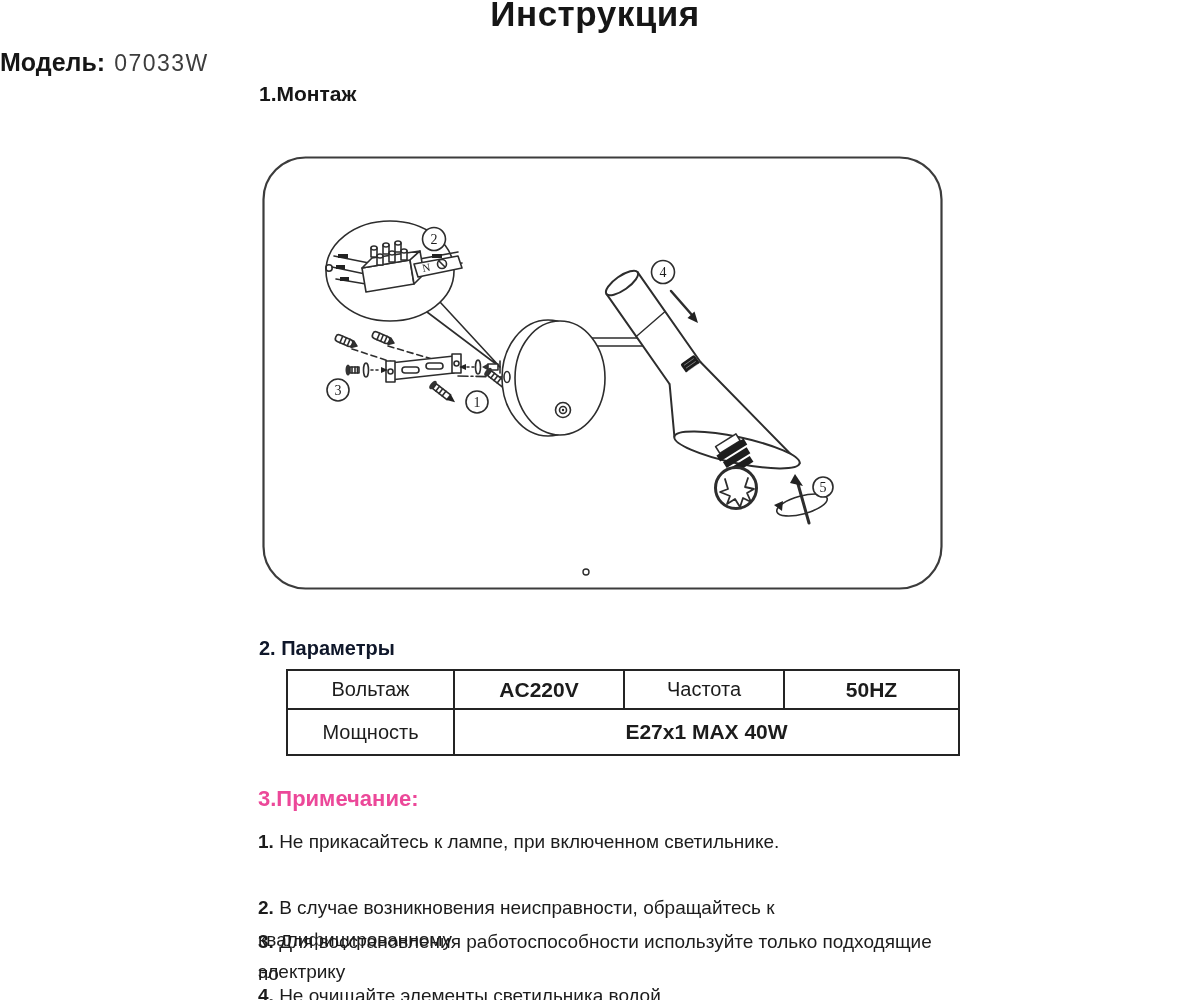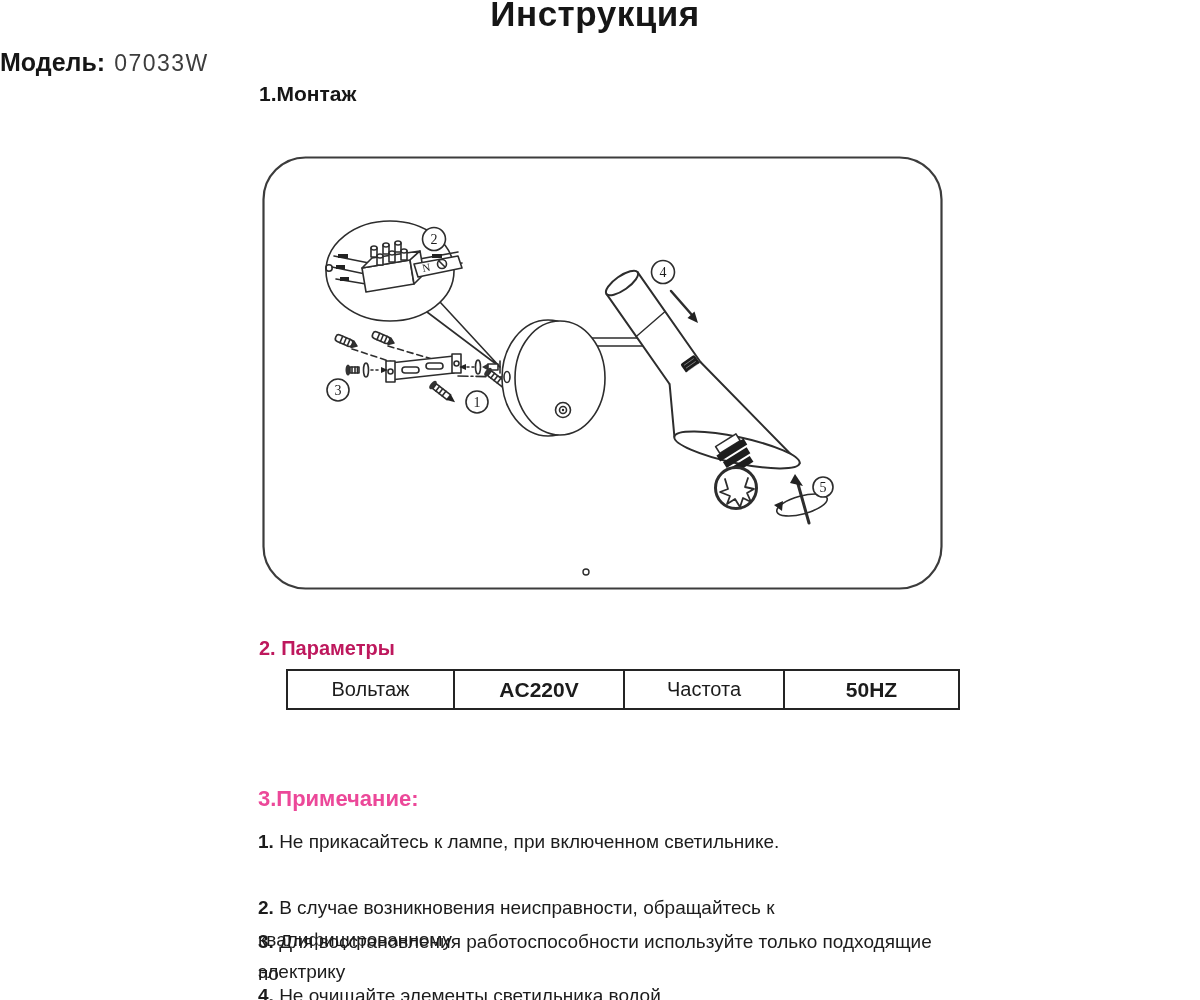--- a/index.html
+++ b/index.html
@@ -7,21 +7,21 @@
     width:1200px;height:1000px;background:#ffffff;position:relative;
     font-family:"Liberation Sans", sans-serif;color:#1c1c1c;overflow:hidden;
   }
   .title{position:absolute;top:-6px;left:0;width:1190px;text-align:center;
     font-size:35px;font-weight:bold;letter-spacing:.5px;color:#161616;}
   .model-line{position:absolute;top:47px;left:0;width:1190px;text-align:left;line-height:30px;}
   .model-label{font-size:25px;font-weight:bold;color:#161616;}
   .model-value{font-size:23px;color:#3d3d3d;margin-left:9px;letter-spacing:1.5px;}
   .h-montage{position:absolute;left:259px;top:82px;font-size:21px;font-weight:bold;color:#161616;}
   .diagram{position:absolute;left:262px;top:156px;width:681px;height:434px;}
-  .h-params{position:absolute;left:259px;top:637px;font-size:20px;font-weight:bold;color:#be185d;}
+  .h-params{position:absolute;left:259px;top:637px;font-size:20px;font-weight:bold;color:#0f172a;}
   table.params{position:absolute;left:258px;top:669px;border-collapse:collapse;table-layout:fixed;margin-left:28px;}
   table.params td{border:2px solid #242424;text-align:center;vertical-align:middle;
     font-size:20px;padding:0;color:#1c1c1c;}
   table.params tr.r1 td{height:37px;}
   table.params tr.r2 td{height:44px;}
   table.params td.val{font-weight:bold;font-size:21px;}
   .h-notes{position:absolute;left:258px;top:786px;font-size:22px;font-weight:bold;color:#ec4899;}
   .note{position:absolute;left:258px;width:695px;font-size:19px;line-height:32px;color:#1c1c1c;}
   .nnum{font-weight:bold;}
   .ntext{white-space:pre-line;}
@@ -220,20 +220,24 @@
         <col style="width:160px">
         <col style="width:175px">
     </colgroup>
     <tbody>
         <tr class="r1">
       <td>Вольтаж</td>
       <td class="val">AC220V</td>
       <td>Частота</td>
       <td class="val">50HZ</td>
     </tr>
+    <tr class="r2">
+      <td>Мощность</td>
+      <td class="val" colspan="3">E27x1 MAX 40W</td>
+    </tr>
   </tbody>
     </table>
 
   <div class="h-notes">3.Примечание:</div>
 
   <div class="note n1"><span class="nnum">1.</span> <span class="ntext">Не прикасайтесь к лампе, при включенном светильнике.</span></div>
   <div class="note n2"><span class="nnum">2.</span> <span class="ntext">В случае возникновения неисправности, обращайтесь к квалифицированному
 электрику</span></div>
   <div class="note n3"><span class="nnum">3.</span> <span class="ntext">Для восстановления работоспособности используйте только подходящие по
 характеристикам комплектующие</span></div>

